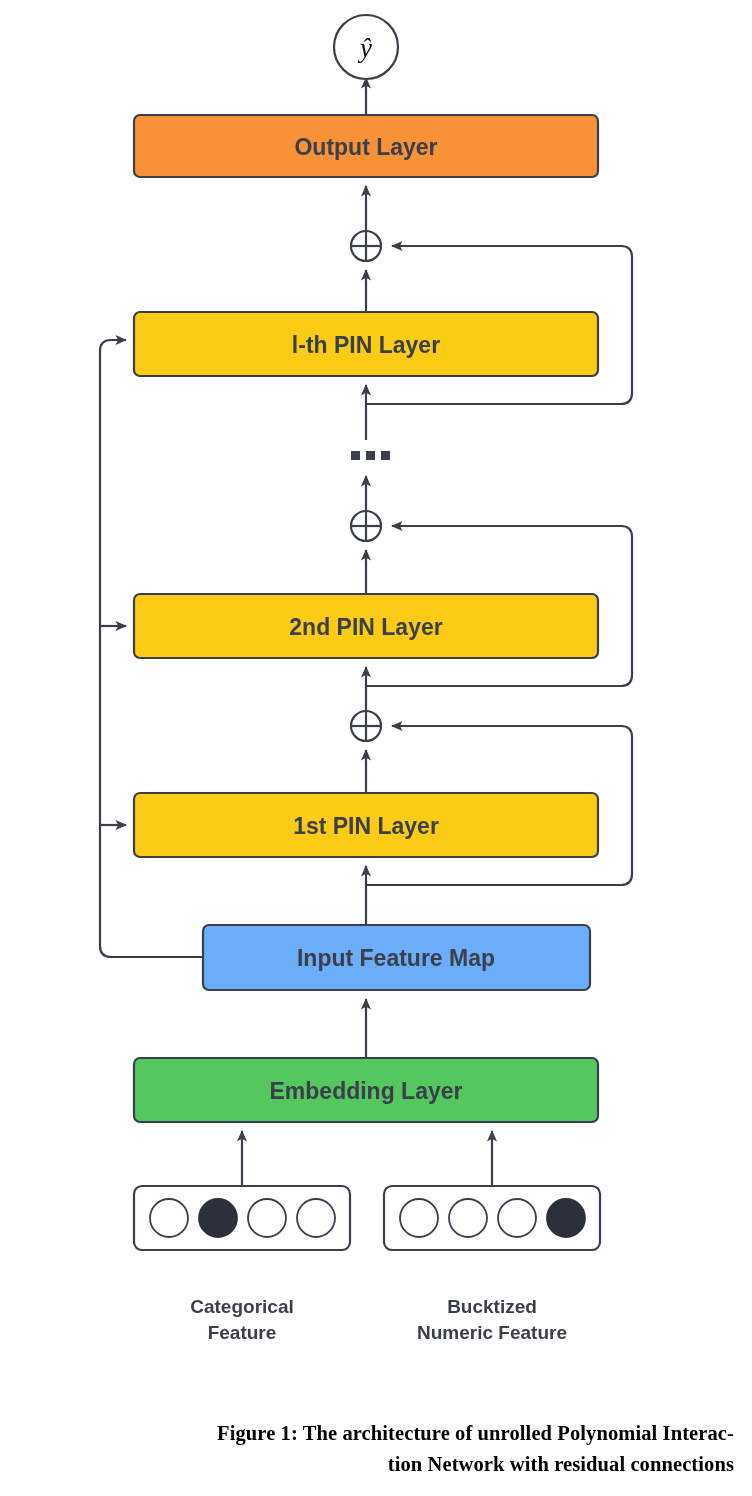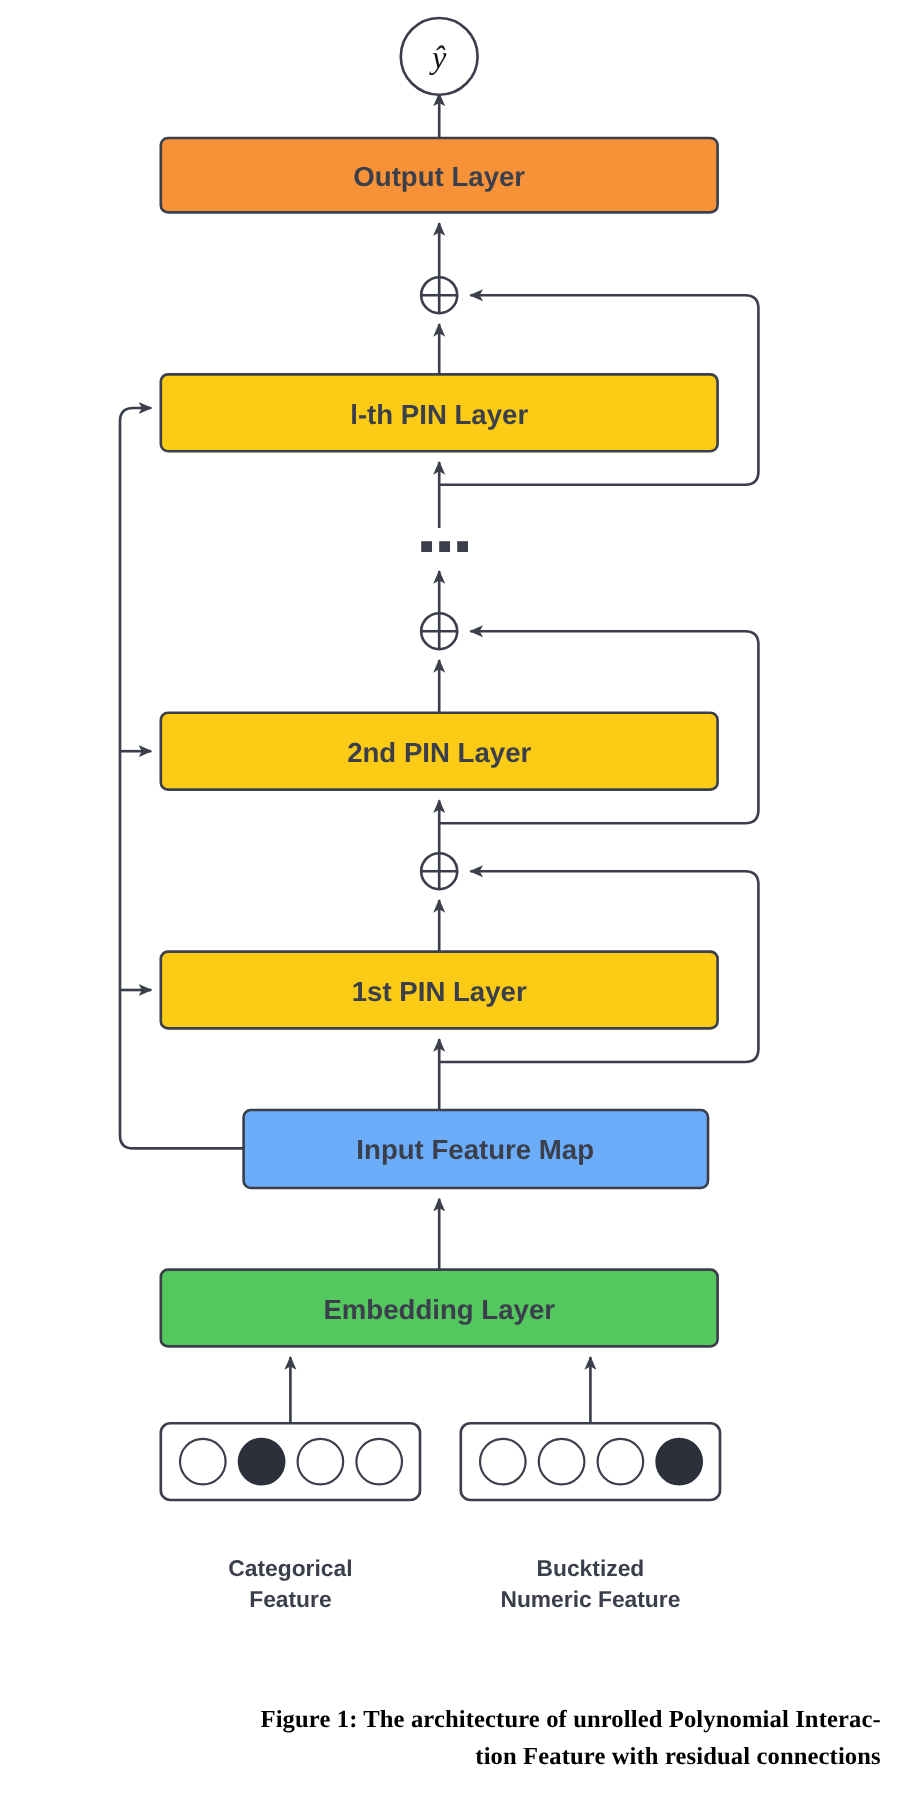--- a/index.html
+++ b/index.html
@@ -197,16 +197,16 @@
       <circle cx="468" cy="1218" r="19" fill="#ffffff" stroke="#3a3f4b" stroke-width="1.8"></circle>
       <circle cx="517" cy="1218" r="19" fill="#ffffff" stroke="#3a3f4b" stroke-width="1.8"></circle>
       <circle cx="566" cy="1218" r="19" fill="#2b303b" stroke="#2b303b" stroke-width="1.8"></circle>
       <text class="feature-caption" x="492" y="1313">Bucktized</text>
       <text class="feature-caption" x="492" y="1339">Numeric Feature</text>
     </g>
   </svg>
 
   <div class="caption">
     <span>Figure 1: The architecture of unrolled Polynomial Interac-</span><br>
-    <span>tion Feature with residual connections</span>
+    <span>tion Network with residual connections</span>
   </div>
 
 </div>
 
 </body></html>

